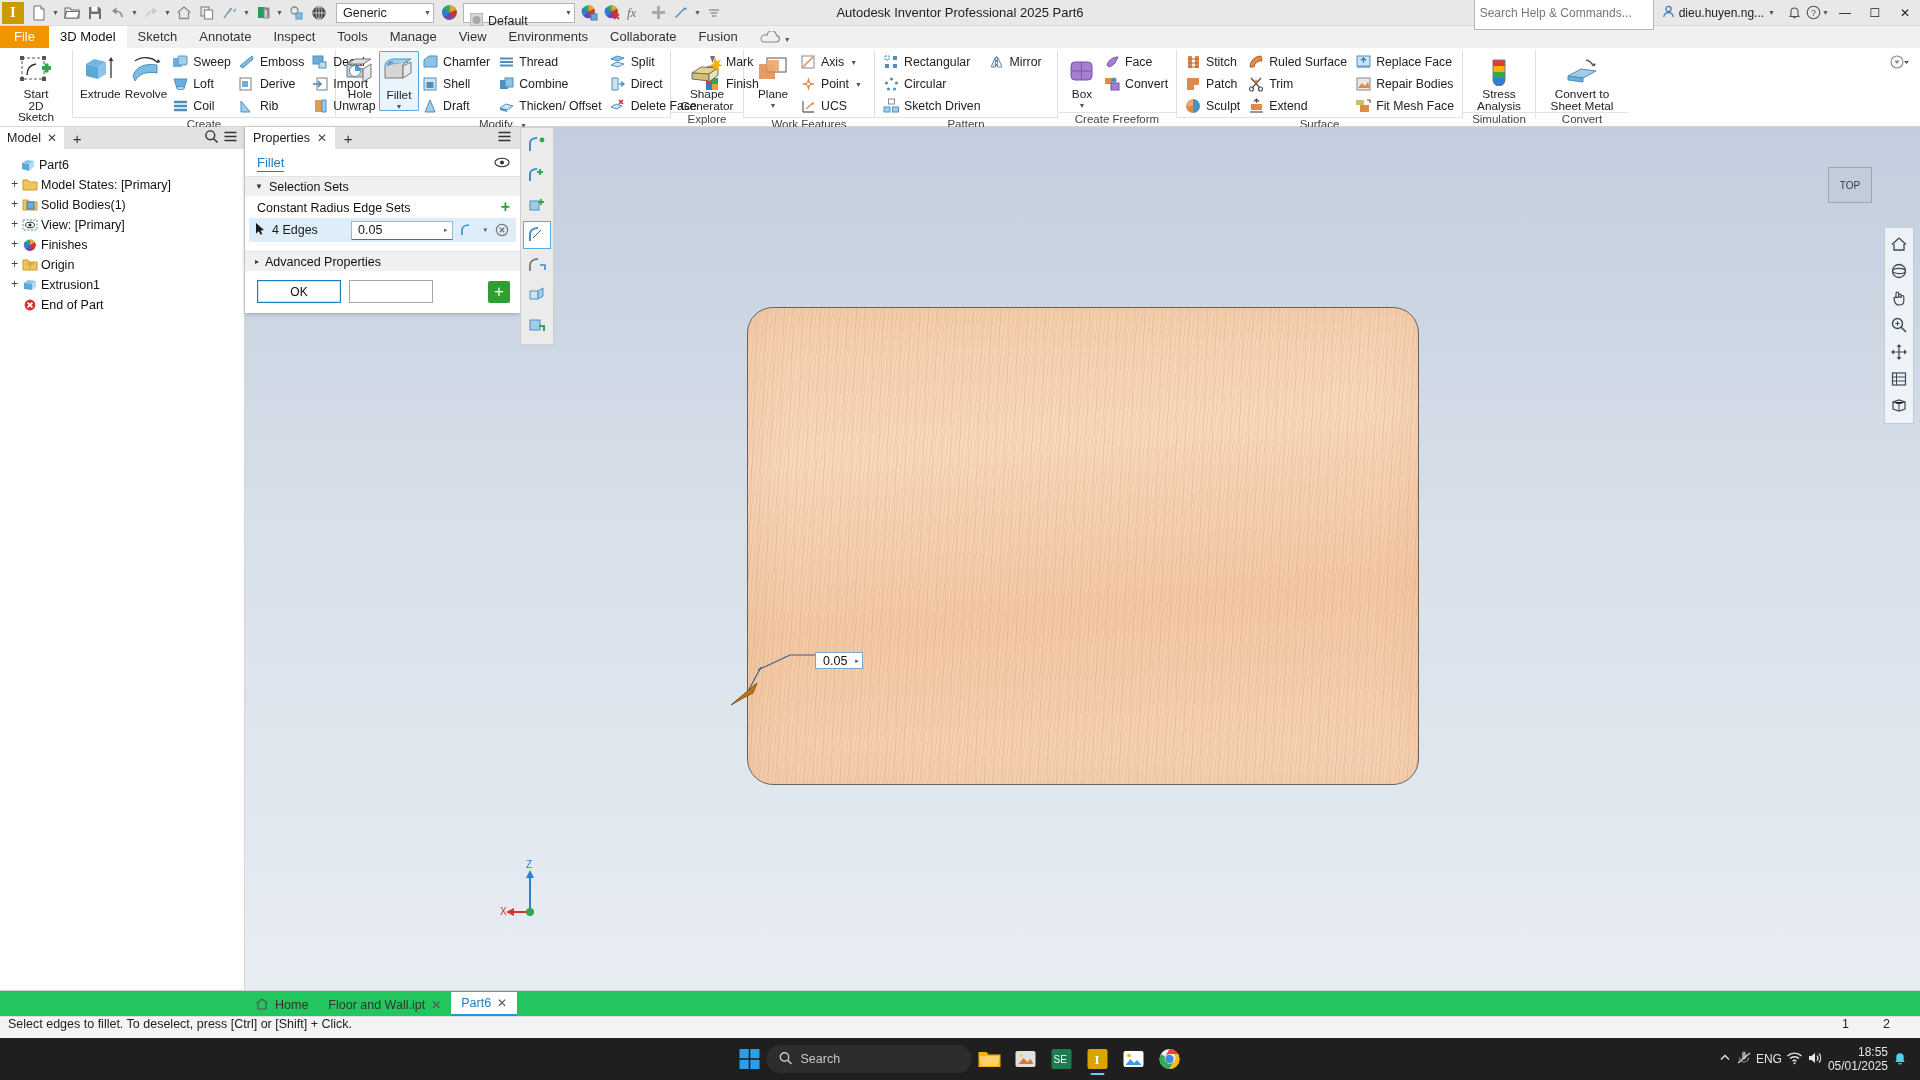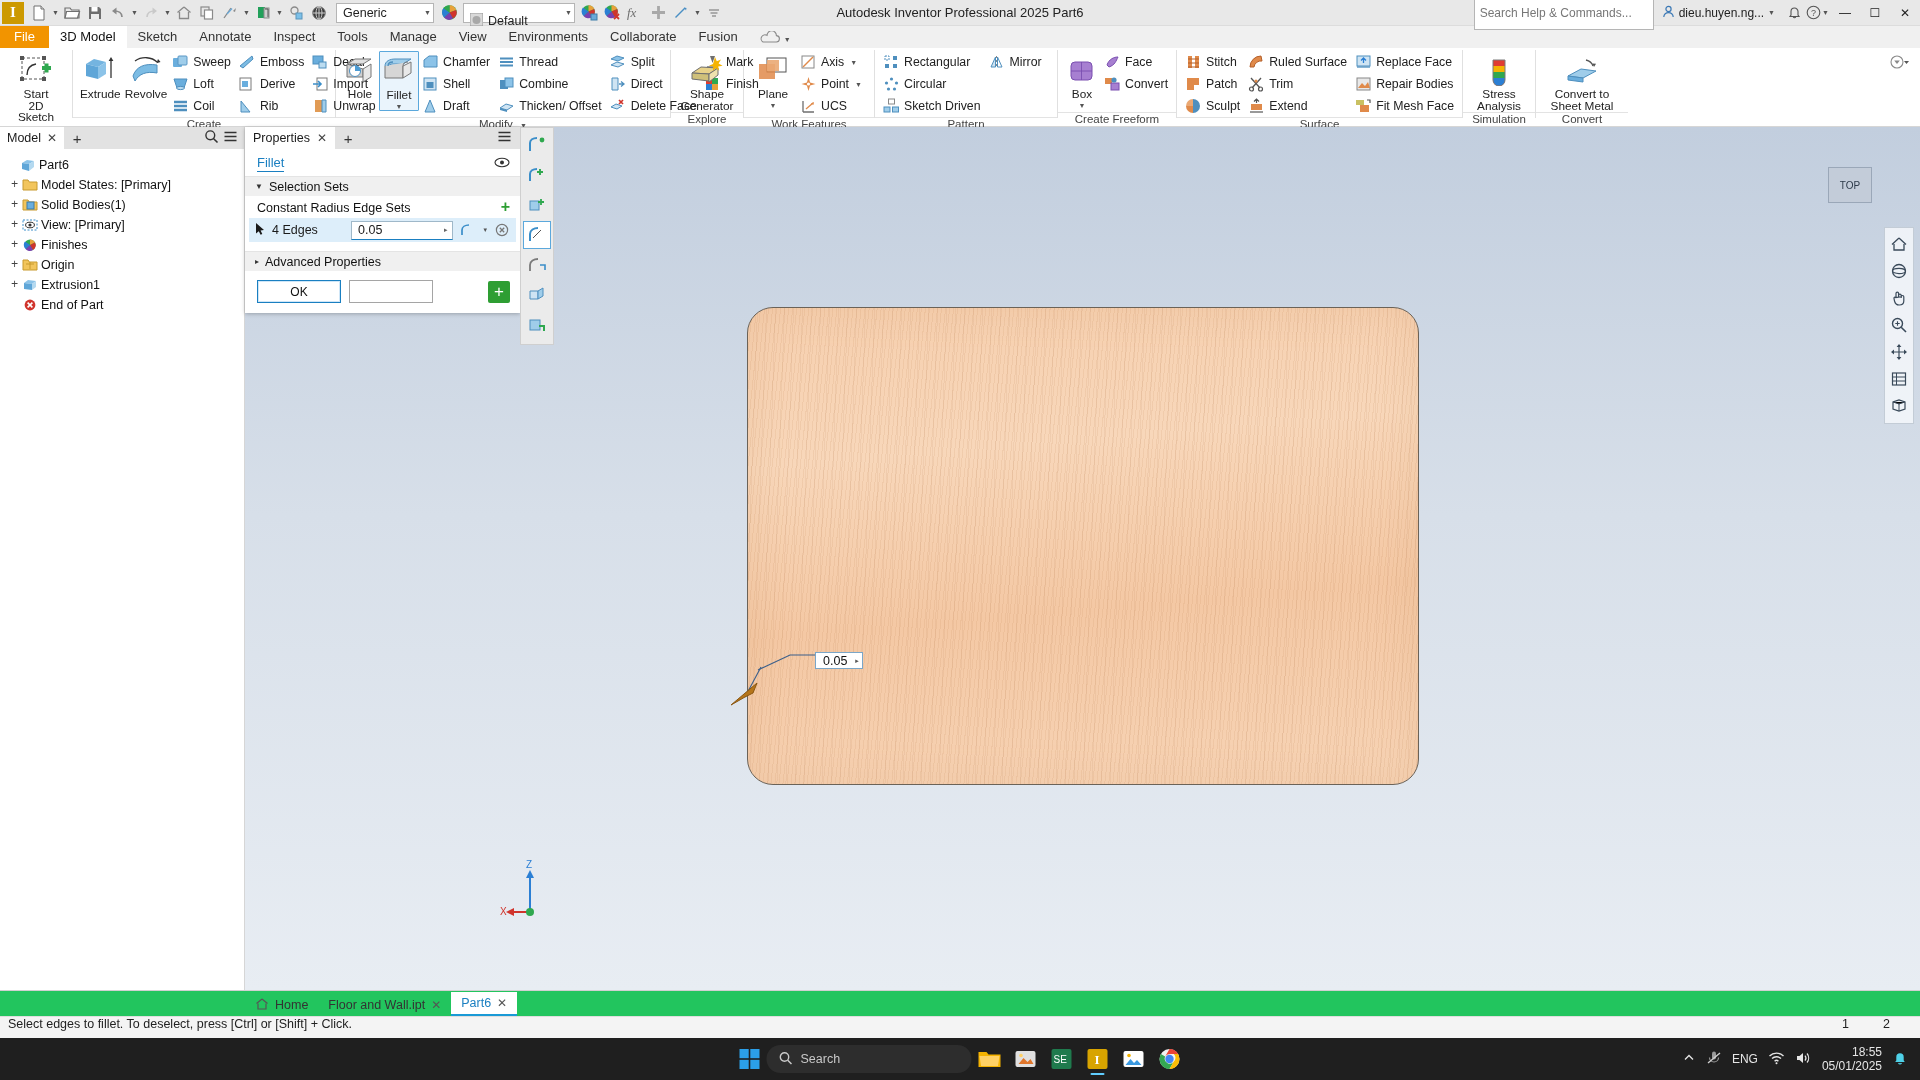--- a/index.html
+++ b/index.html
@@ -188,21 +188,21 @@
   .taskbar { height:42px;background:#1f1f1f;display:flex;align-items:center;color:#fff; position:relative;}
   .tb-center { position:absolute;left:50%;transform:translateX(-50%);display:flex;align-items:center;gap:0; }
   .tb-start { width:34px;height:34px;display:flex;align-items:center;justify-content:center; }
   .tb-search {
     width:205px;height:28px;background:#2d2d2d;border-radius:14px;display:flex;align-items:center;
     gap:8px;padding:0 12px;font-size:12.5px;color:#c8c8c8;
   }
   .tb-app { width:36px;height:34px;display:flex;align-items:center;justify-content:center;position:relative;}
   .tb-app.run::after { content:"";position:absolute;bottom:1px;left:50%;transform:translateX(-50%);
     width:14px;height:2.5px;background:#60cdff;border-radius:2px; }
-  .tb-right { margin-left:auto;display:flex;align-items:center;gap:10px;padding-right:12px;font-size:12px;color:#e6e6e6; }
+  .tb-right { margin-left:auto;display:flex;align-items:center;gap:4px;padding-right:12px;font-size:12px;color:#e6e6e6; }
   .tb-clock { text-align:right;font-size:12px;line-height:14px; }
 </style>
 </head>
 <body>
 
 <div class="qat-row">
   <div class="app-logo">I</div>
   <div class="qat-icons">
     <div class="qicon">
       <svg width="16" height="16" viewBox="0 0 16 16">

